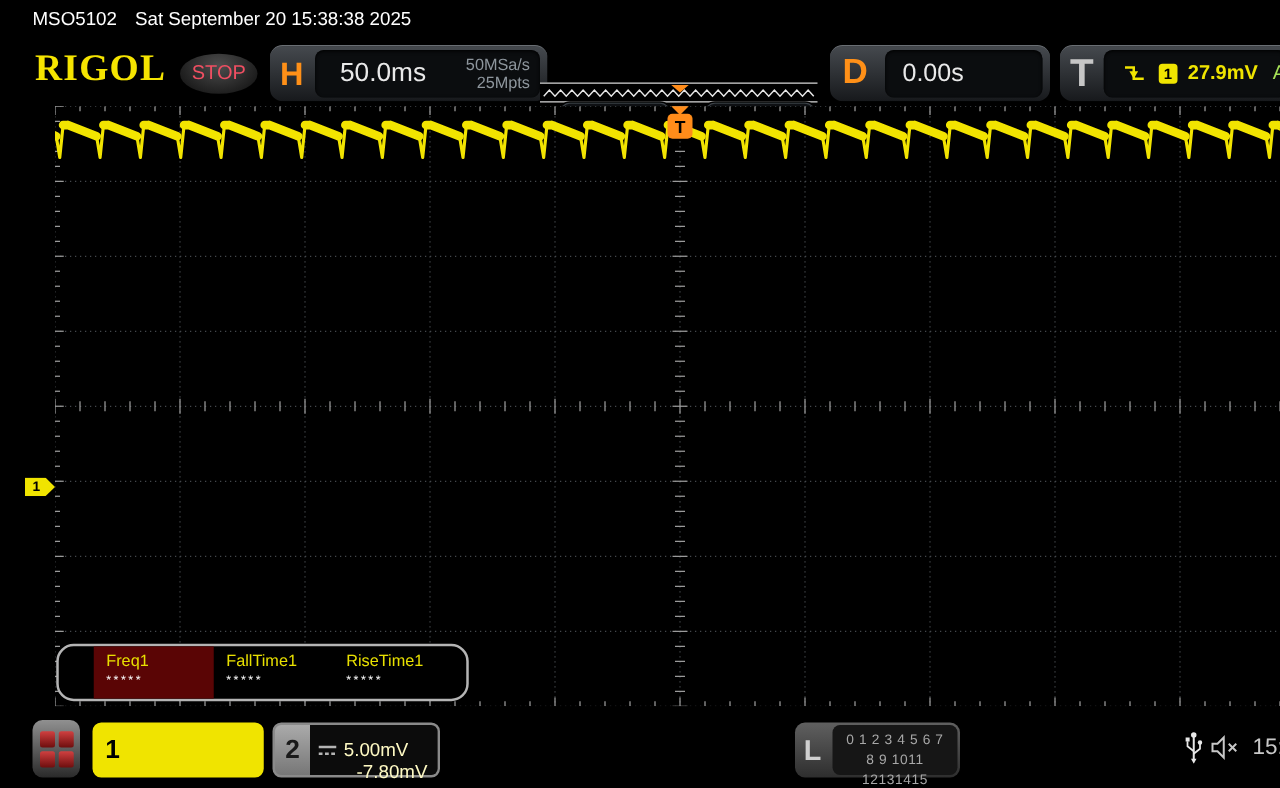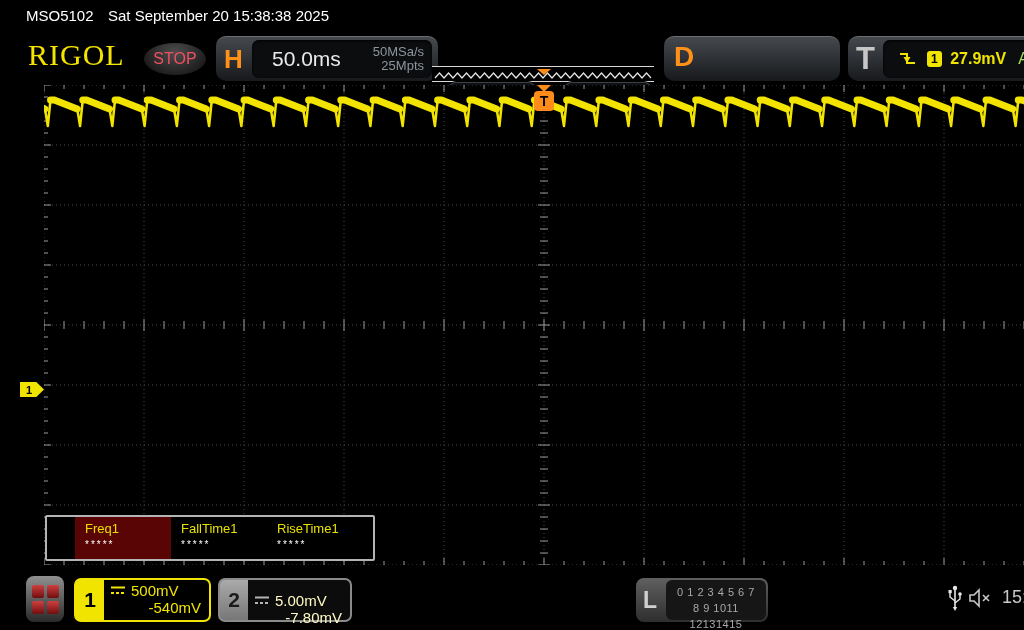--- a/index.html
+++ b/index.html
@@ -7,21 +7,21 @@
     font-family:"Liberation Sans",sans-serif;margin-left:20px;-webkit-font-smoothing:antialiased;}
   .abs{position:absolute;}
 
   
   #topbar{left:0;top:0;width:1024px;height:30px;color:#fff;font-size:15px;}
   #topbar .model{position:absolute;left:6px;top:7px;}
   #topbar .dt{position:absolute;left:88px;top:7px;}
 
   
   #header{left:0;top:30px;width:1024px;height:55px;background:#000;}
-  #logo{left:8px;top:8px;font-family:"Liberation Serif",serif;font-weight:normal;
+  #logo{left:8px;top:8px;font-family:"Liberation Serif",serif;font-weight:bold;
     font-size:30px;color:#f5e400;letter-spacing:1px;}
   #stop-badge{left:124px;top:13px;width:62px;height:32px;border-radius:50%;
     background:radial-gradient(ellipse at 50% 30%,#4d4d4d,#1c1c1c 75%);
     color:#f04f62;font-weight:normal;font-size:16px;display:flex;align-items:center;justify-content:center;}
   .blk{background:linear-gradient(#45494e,#17191c);border-radius:10px;border-top:1px solid #6a6f74;
     box-shadow:0 1px 0 #000;}
   .inset{background:#0b0d0f;border-radius:7px;box-shadow:inset 0 1px 3px #000;}
   #h-block{left:196px;top:6px;width:222px;height:44px;}
   #h-label{left:8px;top:7px;font-size:26px;font-weight:bold;color:#ff9018;}
   #h-inset{left:36px;top:3px;width:180px;height:38px;display:flex;align-items:center;gap:14px;}
@@ -51,21 +51,21 @@
   #t-marker-tri{left:493px;top:0px;width:0;height:0;border-left:7px solid transparent;
     border-right:7px solid transparent;border-top:7px solid #ff8c1a;}
   #t-marker-box{left:490px;top:6px;width:20px;height:20px;background:#ff8c1a;border-radius:4px;
     color:#000;font-weight:bold;font-size:14px;display:flex;align-items:center;justify-content:center;cursor:grab;}
   #ch1-marker{left:-24px;top:297px;width:24px;height:15px;background:#f0e400;
     clip-path:polygon(0 0,68% 0,100% 50%,68% 100%,0 100%);color:#000;font-weight:bold;font-size:11px;
     display:flex;align-items:center;padding-left:6px;box-sizing:border-box;cursor:grab;}
 
   
   #meas{left:1px;top:430px;width:330px;height:46px;background:#000;border:2px solid #b4b4b4;
-    border-radius:2px;display:flex;align-items:stretch;padding-left:28px;box-sizing:border-box;overflow:hidden;}
+    border-radius:14px;display:flex;align-items:stretch;padding-left:28px;box-sizing:border-box;overflow:hidden;}
   .meas-cell{width:96px;padding:4px 0 0 10px;box-sizing:border-box;cursor:pointer;}
   .meas-cell.sel{background:#5a0505;}
   .meas-label{color:#e8e000;font-size:13px;}
   .meas-value{color:#fff;font-size:10px;letter-spacing:2px;margin-top:3px;}
 
   
   #bottombar{left:0;top:565px;width:1024px;height:65px;background:#000;}
   #win-icon{left:6px;top:11px;width:38px;height:46px;border-radius:8px;
     background:linear-gradient(#909090,#2a2a2a);display:flex;align-items:center;justify-content:center;cursor:pointer;}
   #win-icon .grid2{display:grid;grid-template-columns:12px 12px;grid-template-rows:13px 13px;gap:3px;}
@@ -118,20 +118,23 @@
           <path d="M3,10 L7.5,5 L12,10 L16.5,5 L21,10 L25.5,5 L30,10 L34.5,5 L39,10 L43.5,5 L48,10 L52.5,5 L57,10 L61.5,5 L66,10 L70.5,5 L75,10 L79.5,5 L84,10 L88.5,5 L93,10 L97.5,5 L102,10 L106.5,5 L111,10 L115.5,5 L120,10 L124.5,5 L129,10 L133.5,5 L138,10 L142.5,5 L147,10 L151.5,5 L156,10 L160.5,5 L165,10 L169.5,5 L174,10 L178.5,5 L183,10 L187.5,5 L192,10 L196.5,5 L201,10 L205.5,5 L210,10 L214.5,5 L219,10 " stroke="#e6e6e6" stroke-width="1.2" fill="none"></path>
           <polygon points="105,1 119,1 112,7" fill="#ff8c1a"></polygon>
         </svg>
     </div>
 
     <div class="abs hbtn" id="btn-measure">Measure</div>
     <div class="abs hbtn" id="btn-stoprun">STOP/RUN</div>
 
     <div class="abs blk" id="d-block">
       <div class="abs" id="d-label">D</div>
+      <div class="abs inset" id="d-inset">
+        <span id="d-value">0.00s</span>
+      </div>
     </div>
 
     <div class="abs blk" id="t-block">
       <span id="t-label">T</span>
       <div class="inset" id="t-inset">
         <svg width="20" height="18" style="margin-left:14px">
           <path d="M3,4 H10 V13 H18" stroke="#f0e400" stroke-width="2" fill="none"></path>
           <polygon points="6.5,7 13.5,7 10,13" fill="#f0e400"></polygon>
         </svg>
         <div id="trig-badge">1</div>
@@ -467,30 +470,20 @@
       <div class="grid2">
         <div class="sq"></div>
           <div class="sq"></div>
           <div class="sq"></div>
           <div class="sq"></div>
       </div>
     </div>
 
     <div class="abs chblk" id="ch1">
       <div class="tab">1</div>
-      <div class="body">
-        <div class="chrow1">
-          <svg width="16" height="11">
-            <line x1="1" y1="2.5" x2="15" y2="2.5" stroke="#f0e400" stroke-width="2"></line>
-            <line x1="1" y1="8" x2="15" y2="8" stroke="#f0e400" stroke-width="2" stroke-dasharray="3 2"></line>
-          </svg>
-          <span>500mV</span>
-        </div>
-        <div class="chrow2">-540mV</div>
-      </div>
     </div>
 
     <div class="abs chblk" id="ch2">
       <div class="tab">2</div>
       <div class="body">
         <div class="chrow1">
           <svg width="16" height="11">
             <line x1="1" y1="2.5" x2="15" y2="2.5" stroke="#b4b4b4" stroke-width="2"></line>
             <line x1="1" y1="8" x2="15" y2="8" stroke="#b4b4b4" stroke-width="2" stroke-dasharray="3 2"></line>
           </svg>

